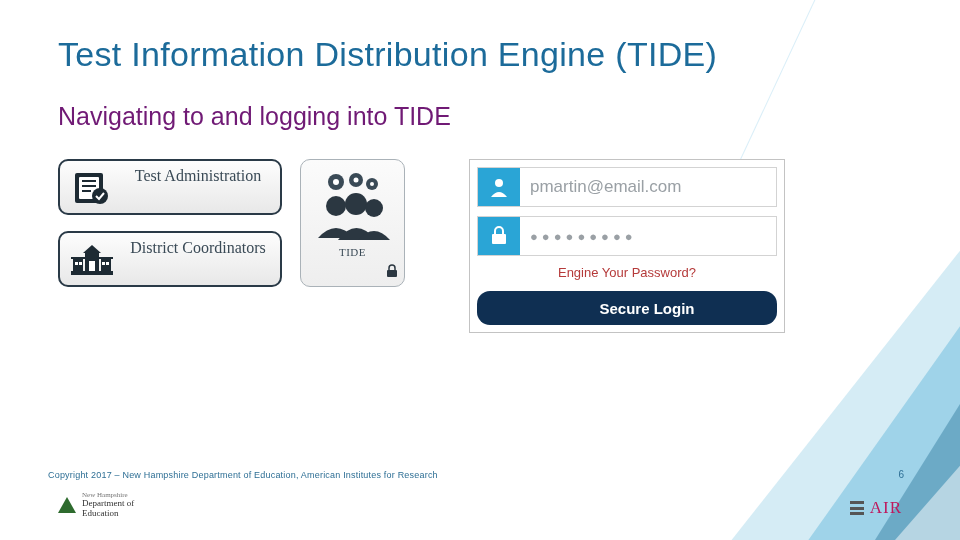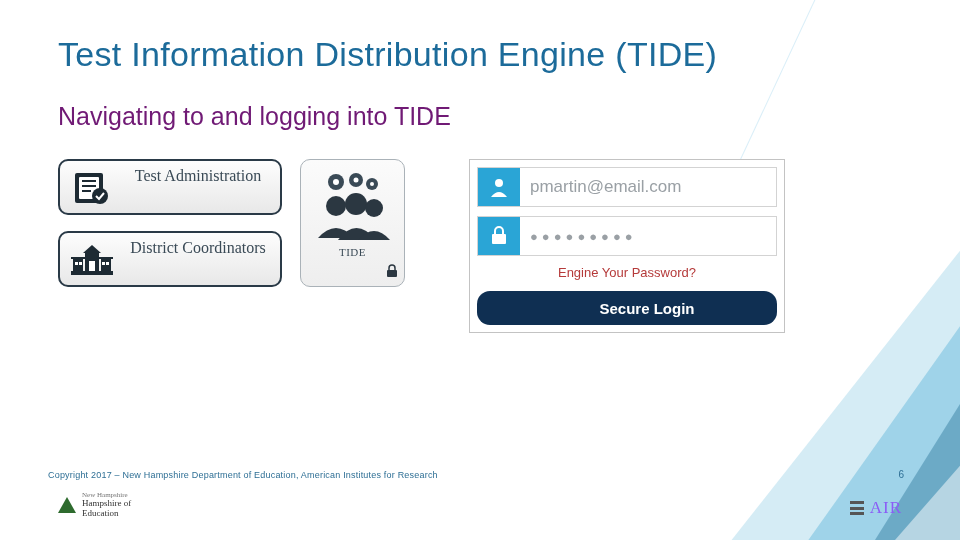--- a/index.html
+++ b/index.html
@@ -79,21 +79,21 @@
   .nh-logo { display: flex; align-items: center; gap: 6px; }
   .nh-logo .tree {
     width: 0; height: 0; border-left: 9px solid transparent; border-right: 9px solid transparent; border-bottom: 16px solid #2e6b2e;
   }
   .nh-logo .txt { font-family: Georgia, serif; font-size: 9px; color: #333; line-height: 1.05; }
   .air-logo { position: absolute; right: 58px; bottom: 22px; display: flex; align-items: center; gap: 6px; color: #333; }
   .air-logo .bars {
     width: 14px; height: 14px; display: inline-flex; flex-direction: column; justify-content: space-between;
   }
   .air-logo .bars span { display: block; height: 3px; background: #555; }
-  .air-logo .word { font-family: "Times New Roman", serif; font-size: 17px; letter-spacing: 1px; color: #8b5cf6; }
+  .air-logo .word { font-family: "Times New Roman", serif; font-size: 17px; letter-spacing: 1px; color: #be185d; }
 
   
   .accent-line { position: absolute; top: -10px; right: 140px; width: 1px; height: 300px; background: #cfeaf6; transform: rotate(25deg); transform-origin: top; opacity: 0.8; }
 </style>
 </head>
 <body>
 
 <div class="bg-decor">
   <svg width="520" height="420" viewBox="0 0 520 420">
     <polygon points="520,420 520,40 220,420" fill="#1795c8" opacity="0.18"></polygon>
@@ -215,21 +215,21 @@
   </div>
 
   <div class="copyright">Copyright 2017 – New Hampshire Department of Education, American Institutes for Research</div>
   <div class="slidenum">6</div>
 
   <div class="footer-logos">
     <div class="nh-logo">
       <span class="tree"></span>
       <div class="txt">
         <div style="font-size:7px;color:#777">New Hampshire</div>
-        <div>Hampshire of</div>
+        <div>Department of</div>
         <div>Education</div>
       </div>
     </div>
   </div>
 
   <div class="air-logo">
     <span class="bars">
       <span></span>
         <span></span>
         <span></span>

